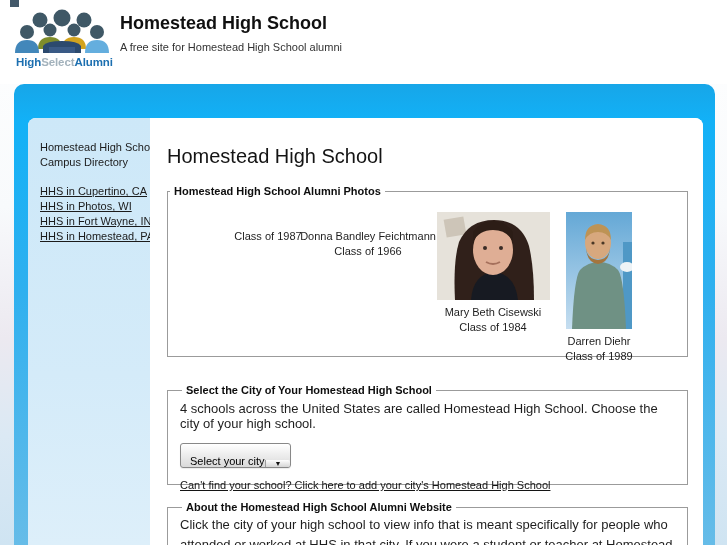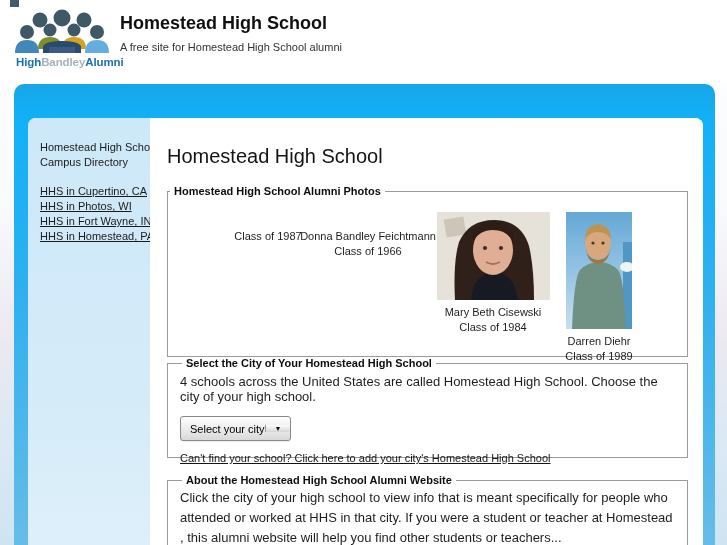--- a/index.html
+++ b/index.html
@@ -35,36 +35,36 @@
   .sb-links { margin-top:14px; }
   .sb-links a { display:block; color:#1b1b1b; text-decoration:underline; line-height:15px; white-space:nowrap; cursor:pointer; }
 
   
   .content { flex:1; background:#fff; padding:0 15px 0 17px; position:relative; }
   .content h1 { margin-top:27px; font-size:20px; font-weight:400; color:#141414; line-height:23px; }
 
   .fs { border:1px solid #9b9b9b; margin:0; }
   .fs legend { font-size:11px; font-weight:bold; color:#0e0e0e; padding:0 4px; margin-left:2px; }
   .fs1 { position:relative; margin-top:17px; height:172px; padding:0; }
-  .fs2 { margin-top:0; height:101px; padding:0 12px 10px; }
+  .fs2 { margin-top:27px; height:101px; padding:0 12px 10px; }
   .fs3 { margin-top:16px; height:100px; padding:0 12px 10px; }
 
   .alum-text { position:absolute; top:32px; text-align:center; font-size:11px; line-height:15px; color:#1e1e1e; }
   .at1 { left:35px;  width:130px; }
   .at2 { left:120px; width:160px; }
   .alum-photo { position:absolute; top:15px; text-align:center; font-size:11px; line-height:15px; color:#1e1e1e; }
   .ap1 { left:266px; width:118px; }
   .ap2 { left:385px; width:92px; }
   .photo { margin:0 auto 5px; }
   .photo svg { display:block; margin:0 auto; }
 
   .desc { font-size:13px; color:#1e1e1e; margin-top:5px; }
   .about { line-height:20px; margin-top:2px; }
 
-  .select { margin-top:12px; width:111px; height:25px; display:flex; align-items:center;
+  .select { margin-top:12px; width:111px; height:25px; display:flex; align-items:flex-end;
     border:1px solid #888; border-radius:3px; background:linear-gradient(#ffffff,#d9d9d9);
     box-shadow:0 1px 1px rgba(0,0,0,0.08); cursor:pointer; }
   .sel-label { flex:1; display:flex; align-items:center; padding-left:9px; font-size:11px; color:#000; }
   .sel-arrow { width:25px; border-left:1px solid #9c9c9c; display:flex; align-items:center; justify-content:center;
     background:linear-gradient(#fdfdfd,#d5d5d5); border-radius:0 2px 2px 0; }
   .sel-arrow i { font-style:normal; font-size:7px; color:#111; }
 
   .add-link { display:inline-block; margin-top:11px; font-size:11px; color:#141414; text-decoration:underline; cursor:pointer; }
 </style>
 </head>
@@ -85,21 +85,21 @@
           <circle cx="12" cy="23" r="7"></circle>
             <circle cx="82" cy="23" r="7"></circle>
         </g>
         <path d="M23 40 Q23 28 35 28 Q47 28 47 40 Z" fill="#7f8d2b"></path>
         <path d="M47 40 Q47 28 59 28 Q71 28 71 40 Z" fill="#d1a31e"></path>
         <path d="M0 44 Q0 31 12 31 Q24 31 24 44 Z" fill="#4287ba"></path>
         <path d="M70 44 Q70 31 82 31 Q94 31 94 44 Z" fill="#64aede"></path>
         <path d="M28 44 L28 37 Q31 32 47 32 Q63 32 66 37 L66 44 Z" fill="#2c4a6e"></path>
         <rect x="34" y="38" width="26" height="6" fill="#3a5a85"></rect>
       </svg>
-      <div class="logo-text"><span class="lw-strong">High</span><span class="lw-light">Bandley</span><span class="lw-strong">Alumni</span></div>
+      <div class="logo-text"><span class="lw-strong">High</span><span class="lw-light">Select</span><span class="lw-strong">Alumni</span></div>
     </div>
     <div class="site-title">Homestead High School</div>
     <div class="site-subtitle">A free site for Homestead High School alumni</div>
   </header>
 
   <div class="outer-panel">
     <div class="inner-panel">
 
       <aside class="sidebar">
         <div class="sb-heading">

